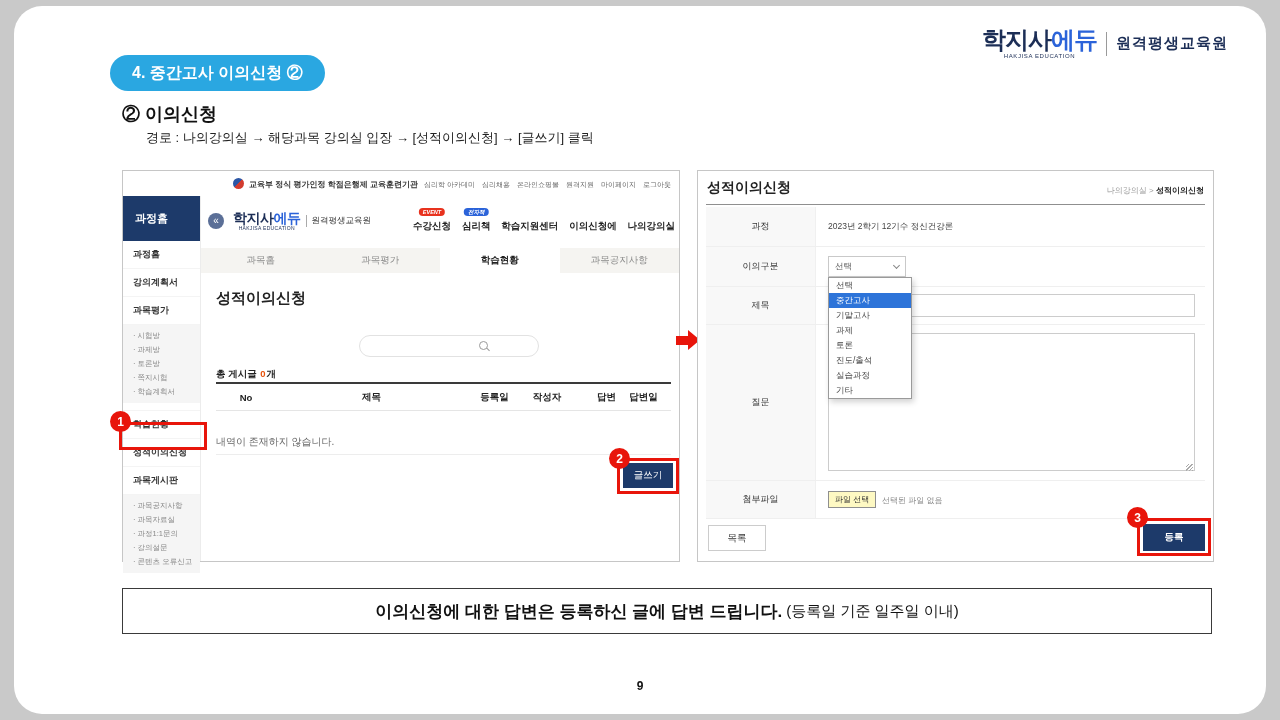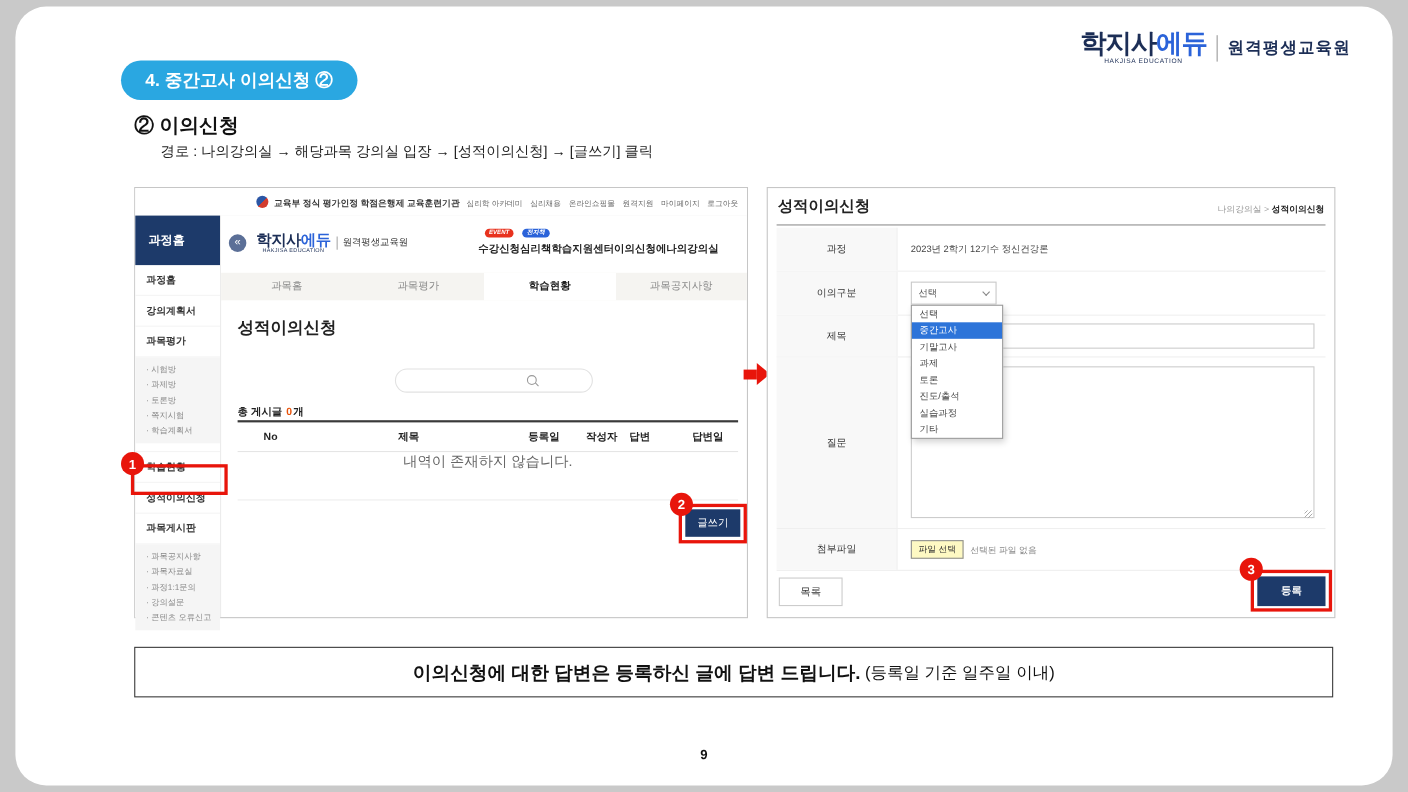--- a/index.html
+++ b/index.html
@@ -37,40 +37,40 @@
   .sb-subitem{font-size:7.5px;color:#888;white-space:nowrap}
   .sb-subitem::before{content:"· "}
   
   .mh{position:absolute;left:78px;top:25px;width:478px;height:52px;background:#fff}
   .collapse-btn{position:absolute;left:7px;top:17px;width:16px;height:16px;border-radius:50%;background:#5b6f97;color:#fff;font-size:10px;line-height:16px;text-align:center;cursor:pointer}
   .mh-logo{position:absolute;left:32px;top:15px;display:flex;align-items:center;gap:5px}
   .ml-main{font-weight:bold;font-size:14px;letter-spacing:-.5px;line-height:14px}
   .ml-sub{font-size:5px;color:#1c2e56;letter-spacing:.3px}
   .ml-bar{width:1px;height:12px;background:#aaa}
   .ml-div{font-size:8.5px;color:#333}
-  .mh-nav{position:absolute;left:212px;top:0;right:4px;height:52px;display:flex;justify-content:center;align-items:center}
+  .mh-nav{position:absolute;left:212px;top:0;right:4px;height:52px;display:flex;justify-content:space-between;align-items:center}
   .nav-it{position:relative;padding-top:9px;font-size:9.5px;font-weight:bold;color:#222;cursor:pointer;text-align:center}
   .bdg{position:absolute;top:-3px;left:50%;transform:translateX(-50%);font-size:5.5px;color:#fff;padding:1px 4px;border-radius:6px;line-height:6px;white-space:nowrap}
   .bdg.red{background:#e8321e}.bdg.blue{background:#2b63d9}
   
   .tabs{position:absolute;left:78px;top:77px;width:478px;height:25px;background:#f5f4f1;display:flex}
   .tab{flex:1;display:flex;align-items:center;justify-content:center;font-size:9.5px;color:#8a8a8a;cursor:pointer}
   .tab.active{background:#fff;color:#222;font-weight:bold}
   
   .b-title{position:absolute;left:93px;top:118px;font-size:15px;font-weight:bold;color:#222}
   .search{position:absolute;left:236px;top:164px;width:180px;height:22px;border:1px solid #e2e2e2;border-radius:12px;background:#fff;box-sizing:border-box}
   .search input{position:absolute;left:10px;top:2px;width:110px;height:16px;border:none;outline:none;font-size:9px;background:transparent}
   .mag{position:absolute;right:48px;top:5px;width:11px;height:11px}
   .mag::before{content:"";position:absolute;left:0;top:0;width:7px;height:7px;border:1.3px solid #9a9a9a;border-radius:50%}
   .mag::after{content:"";position:absolute;left:7px;top:8px;width:4px;height:1.4px;background:#9a9a9a;transform:rotate(45deg)}
   .total{position:absolute;left:93px;top:197px;font-size:9.5px;font-weight:bold;color:#222}
   .cnt{color:#e8530b;margin:0 1px}
   .thead{position:absolute;left:93px;top:211px;width:455px;height:29px;border-top:2px solid #3a3a3a;border-bottom:1px solid #e5e5e5;display:flex;align-items:center;font-size:9.5px;font-weight:bold;color:#222;box-sizing:border-box}
-  .c-no{width:60px;text-align:center}.c-title{flex:1;text-align:center}.c-w55{width:55px;text-align:center}.c-w50{width:50px;text-align:center}.c-w44{width:44px;text-align:left}
-  .empty{position:absolute;left:93px;top:240px;width:455px;text-align:center;font-size:13px;color:#666}
+  .c-no{width:60px;text-align:center}.c-title{flex:1;text-align:center}.c-w55{width:55px;text-align:center}.c-w50{width:50px;text-align:center}.c-w44{width:44px;text-align:right}
+  .empty{position:absolute;left:93px;top:264px;width:455px;text-align:left;font-size:10px;color:#666}
   .erow-line{position:absolute;left:93px;top:283px;width:455px;border-top:1px solid #ededed}
   .write{position:absolute;left:500px;top:292px;width:50px;height:25px;background:#1d3a6a;color:#fff;font-size:9.5px;border:none;cursor:pointer}
   
   .sfoot{position:absolute;left:0;top:349px;width:556px;height:40px;border-top:1px solid #e3e3e3;background:#fff}
   .f-brand{position:absolute;left:93px;top:14px;font-size:10.5px;font-weight:bold;color:#222}
   .f-links{position:absolute;right:66px;top:16px;display:flex;gap:8px;font-size:8px;color:#555;white-space:nowrap}
   .f-links .b{font-weight:bold;color:#222}
   .f-select{position:absolute;left:496px;top:11px;width:54px;height:17px;border:1px solid #b5b5b5;display:flex;align-items:center;justify-content:space-between;padding:0 5px;font-size:7.5px;color:#333;box-sizing:border-box;cursor:pointer}
   .chev{width:4px;height:4px;border-right:1.2px solid #888;border-bottom:1.2px solid #888;transform:rotate(45deg);margin-top:-2px}
   

